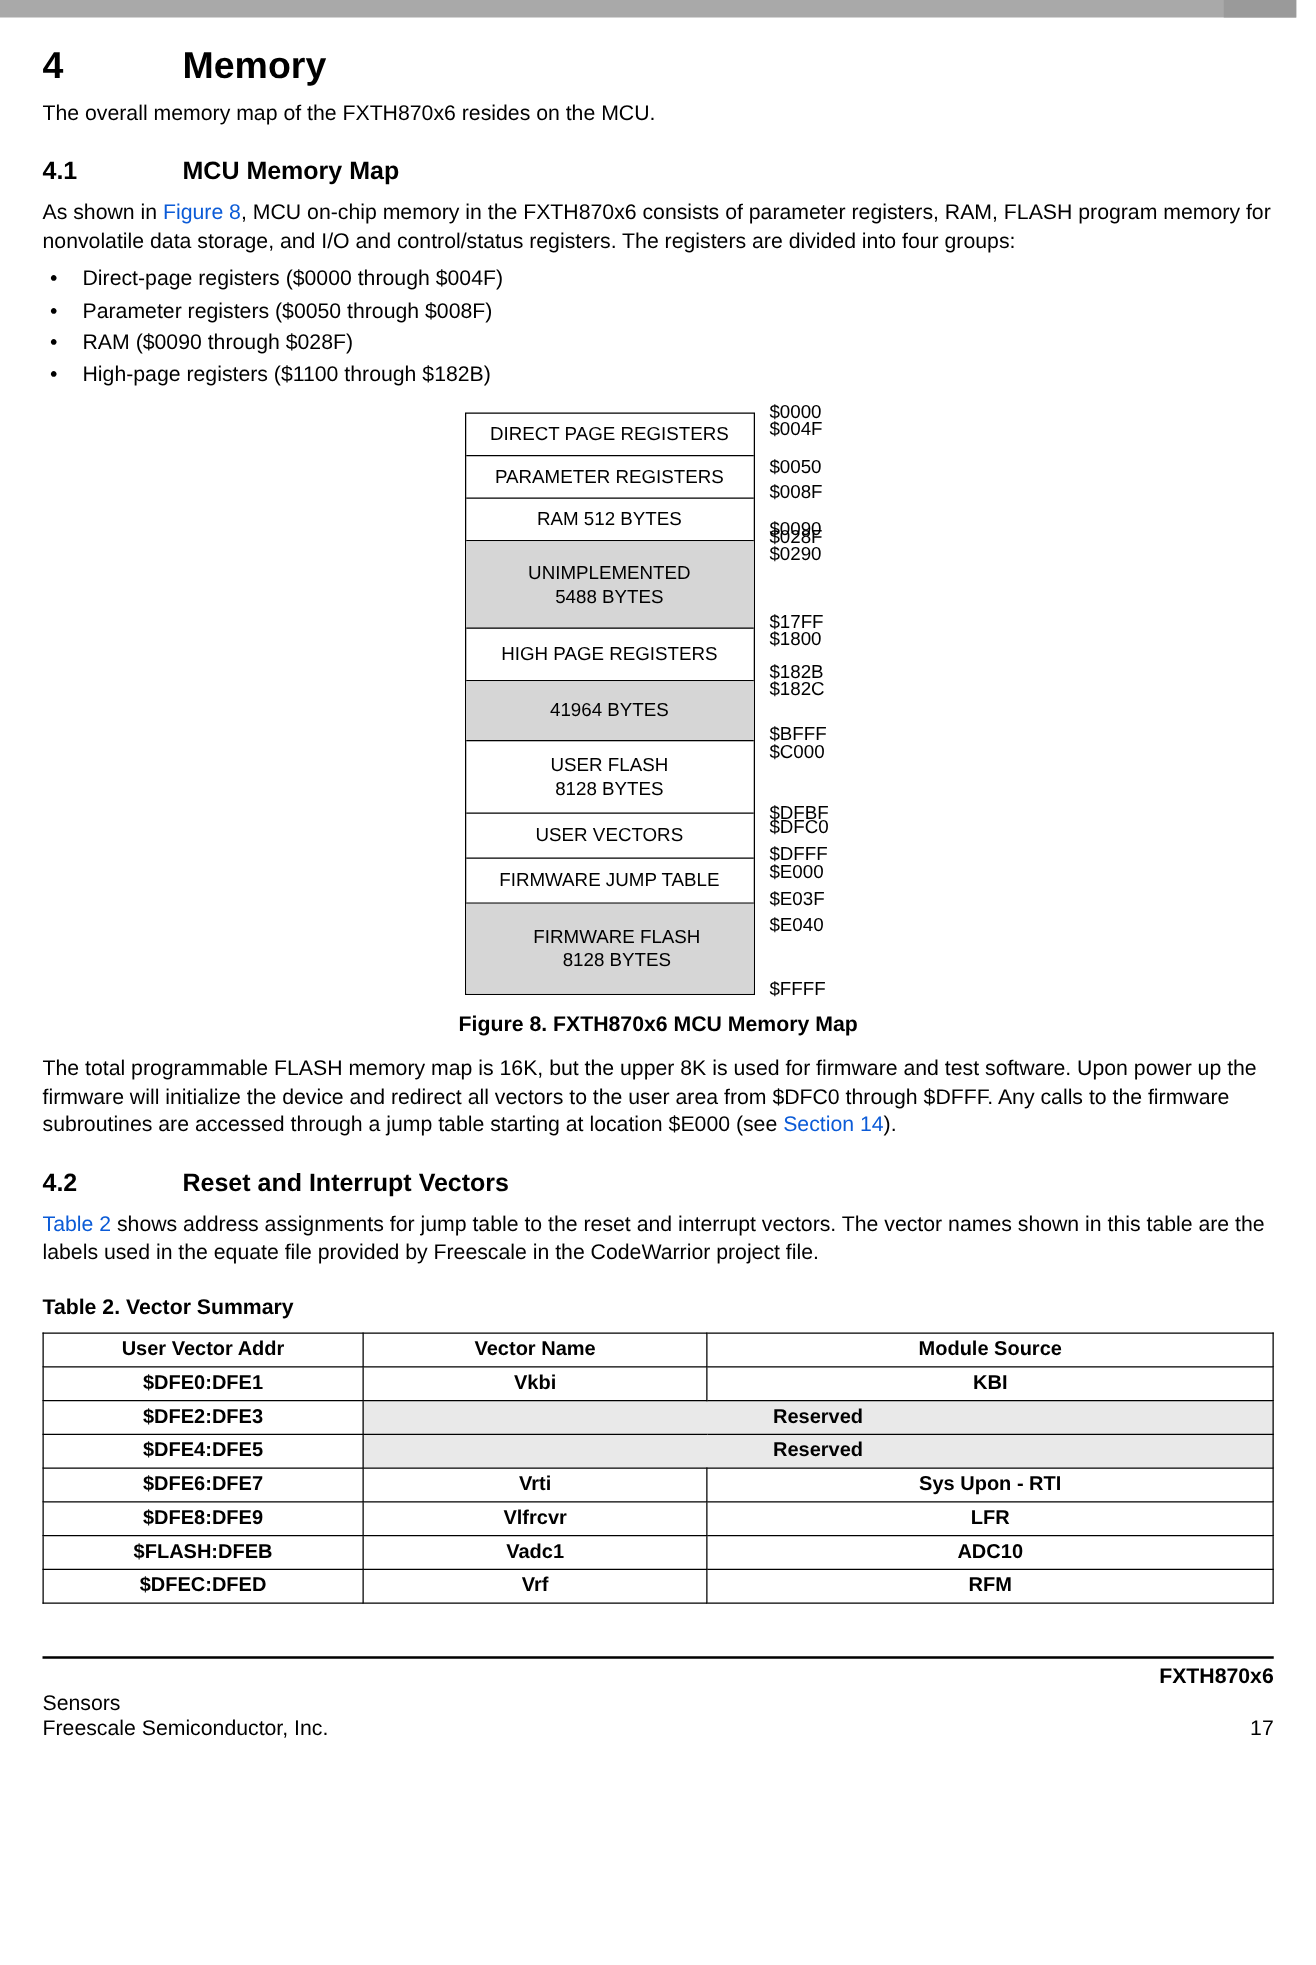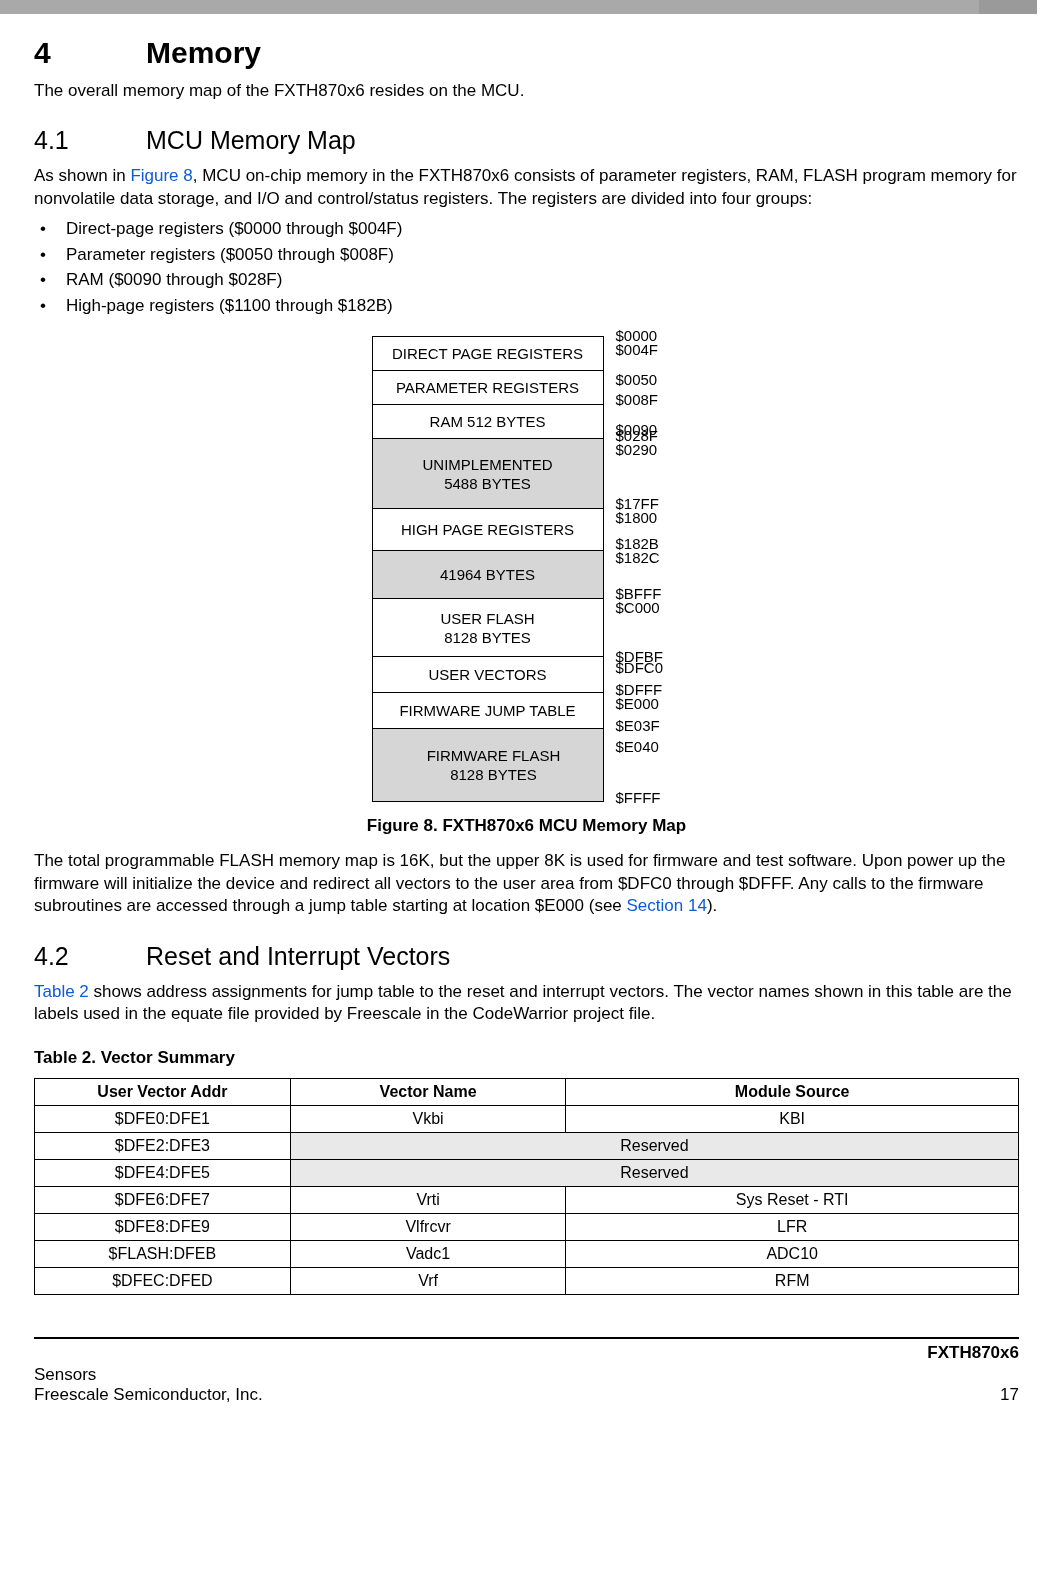--- a/index.html
+++ b/index.html
@@ -31,22 +31,22 @@
   h1.section {
     font-size: 30px;
     font-weight: bold;
     margin: 22px 0 10px 0;
   }
   h1.section .num {
     display: inline-block;
     width: 112px;
   }
   h2.subsection {
-    font-size: 25px;
-    font-weight: normal;
+    font-size: 20px;
+    font-weight: bold;
     margin: 24px 0 10px 0;
   }
   h2.subsection .num {
     display: inline-block;
     width: 112px;
   }
   p.body {
     font-size: 17px;
     line-height: 1.32;
     margin: 6px 0;
@@ -127,20 +127,21 @@
   }
   table.vector {
     width: 100%;
     border-collapse: collapse;
     font-size: 16px;
   }
   table.vector th, table.vector td {
     border: 1px solid #000;
     padding: 4px 6px;
     text-align: center;
+    font-weight: bold;
   }
   table.vector th { font-weight: bold; }
   table.vector td.shade { background: #e9e9e9; }
 
   .footer-sep {
     border: 0;
     border-top: 2px solid #000;
     margin: 42px 0 4px 0;
   }
   .footer-row {
@@ -275,21 +276,21 @@
           <td>$DFE2:DFE3</td>
           <td colspan="2" class="shade">Reserved</td>
         </tr>
         <tr>
           <td>$DFE4:DFE5</td>
           <td colspan="2" class="shade">Reserved</td>
         </tr>
         <tr>
           <td>$DFE6:DFE7</td>
           <td>Vrti</td>
-          <td>Sys Reset - RTI</td>
+          <td>Sys Upon - RTI</td>
         </tr>
         <tr>
           <td>$DFE8:DFE9</td>
           <td>Vlfrcvr</td>
           <td>LFR</td>
         </tr>
         <tr>
           <td>$FLASH:DFEB</td>
           <td>Vadc1</td>
           <td>ADC10</td>

